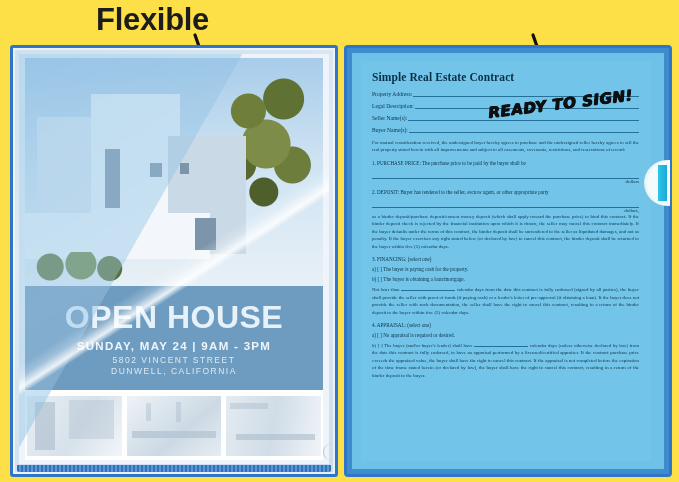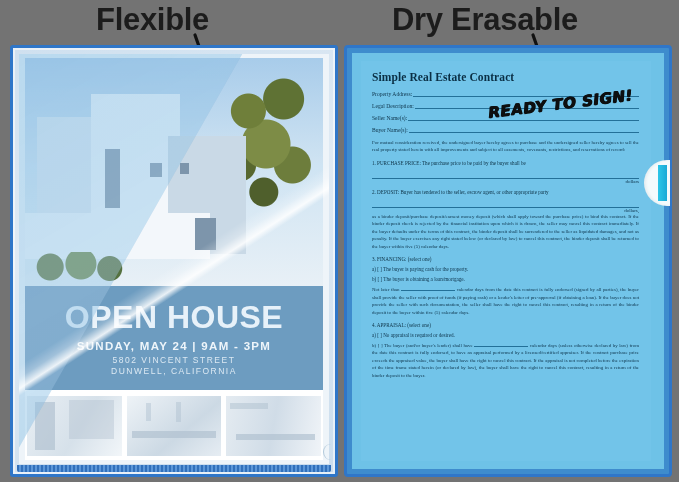--- a/index.html
+++ b/index.html
@@ -2,21 +2,21 @@
 <html><head>
 <meta charset="utf-8">
 <style>
   * { box-sizing: border-box; margin: 0; padding: 0; }
   html, body {
     width: 679px; height: 482px;
     background: #ffffff;
     font-family: "Liberation Sans", sans-serif;
     overflow: hidden;
   }
-  #stage { position: relative; width: 679px; height: 482px; background: #737373; }
+  #stage { position: relative; width: 679px; height: 482px; background: #fde047; }
 
   
   .headline {
     position: absolute; top: 2px;
     font-family: "Liberation Sans", sans-serif;
     font-weight: bold; font-size: 31px; color: #1c1c1c;
     letter-spacing: -0.3px; white-space: nowrap;
   }
   #headline-flexible { left: 96px; }
   #headline-dry      { left: 392px; }
@@ -214,21 +214,20 @@
     white-space: nowrap;
     text-shadow: 0.6px 0 0 #101010, -0.6px 0 0 #101010, 0 .6px 0 #101010;
   }
 </style>
 </head>
 <body>
 
 <div id="stage">
 
   <div class="headline" id="headline-flexible">Flexible</div>
-  <div class="headline" id="headline-dry">Dry Erasable</div>
 
   <div class="pin" id="pin-left" style="left:192px; top:32px;">
     <svg width="36" height="76" viewBox="0 0 36 76">
       <line x1="3" y1="3" x2="23" y2="60" stroke="#111" stroke-width="3.2" stroke-linecap="round"></line>
       <circle cx="24" cy="64" r="6.2" fill="#111"></circle>
     </svg>
   </div>
   <div class="pin" id="pin-right" style="left:530px; top:32px;">
     <svg width="36" height="76" viewBox="0 0 36 76">
       <line x1="3" y1="3" x2="23" y2="60" stroke="#111" stroke-width="3.2" stroke-linecap="round"></line>

